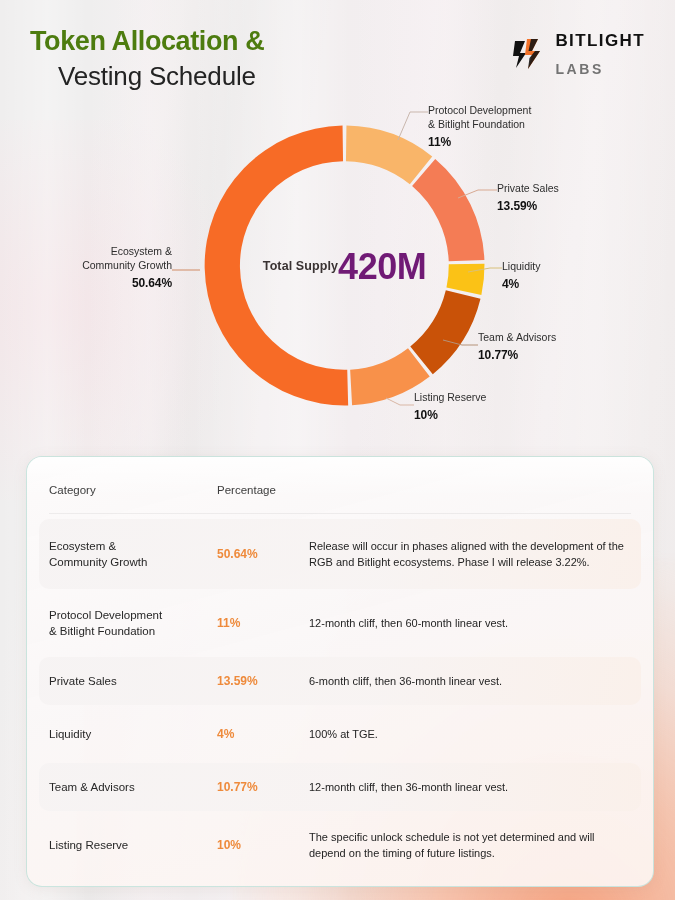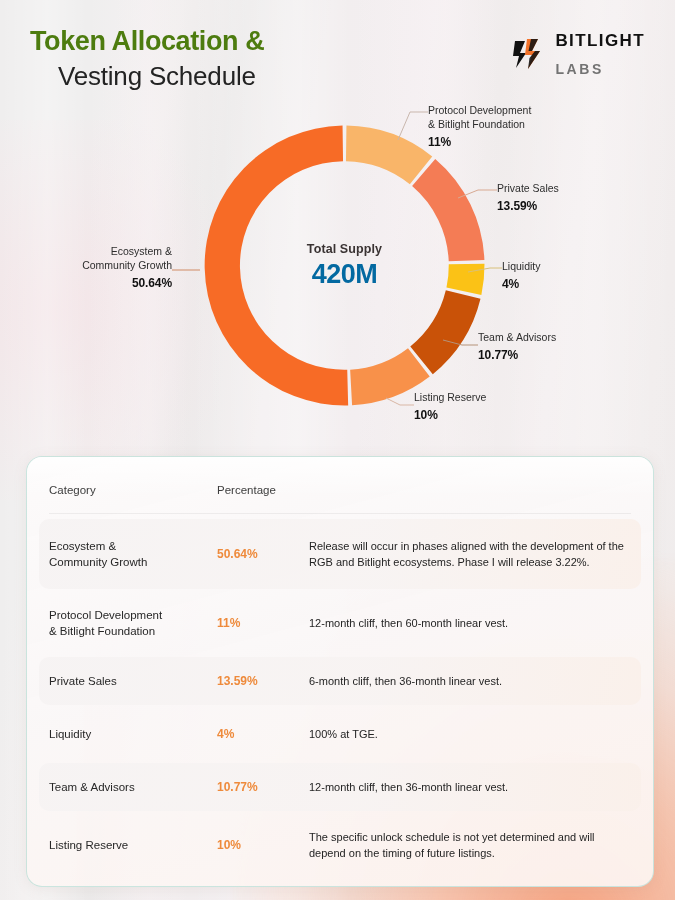--- a/index.html
+++ b/index.html
@@ -116,35 +116,35 @@
     left: 0; top: 100px;
     width: 675px; height: 345px;
   }
   #donut { position: absolute; left: 197px; top: 18px; }
 
   .center-cap-label {
     position: absolute;
     left: 197px; top: 18px;
     width: 295px; height: 295px;
     display: flex;
-    flex-direction: column;
+    flex-direction: row;
     align-items: center;
     justify-content: center;
     pointer-events: none;
   }
   .center-title {
     font-size: 12.5px;
     font-weight: 600;
     color: #3a3333;
     letter-spacing: 0.1px;
   }
   .center-value {
-    font-size: 27px;
+    font-size: 36px;
     font-weight: 800;
-    color: #0369a1;
+    color: #701a75;
     letter-spacing: -0.5px;
     margin-top: 3px;
   }
 
   .callout { position: absolute; }
   .callout .c-name {
     font-size: 10.5px;
     color: #2d2d2d;
     line-height: 1.33;
     white-space: nowrap;

